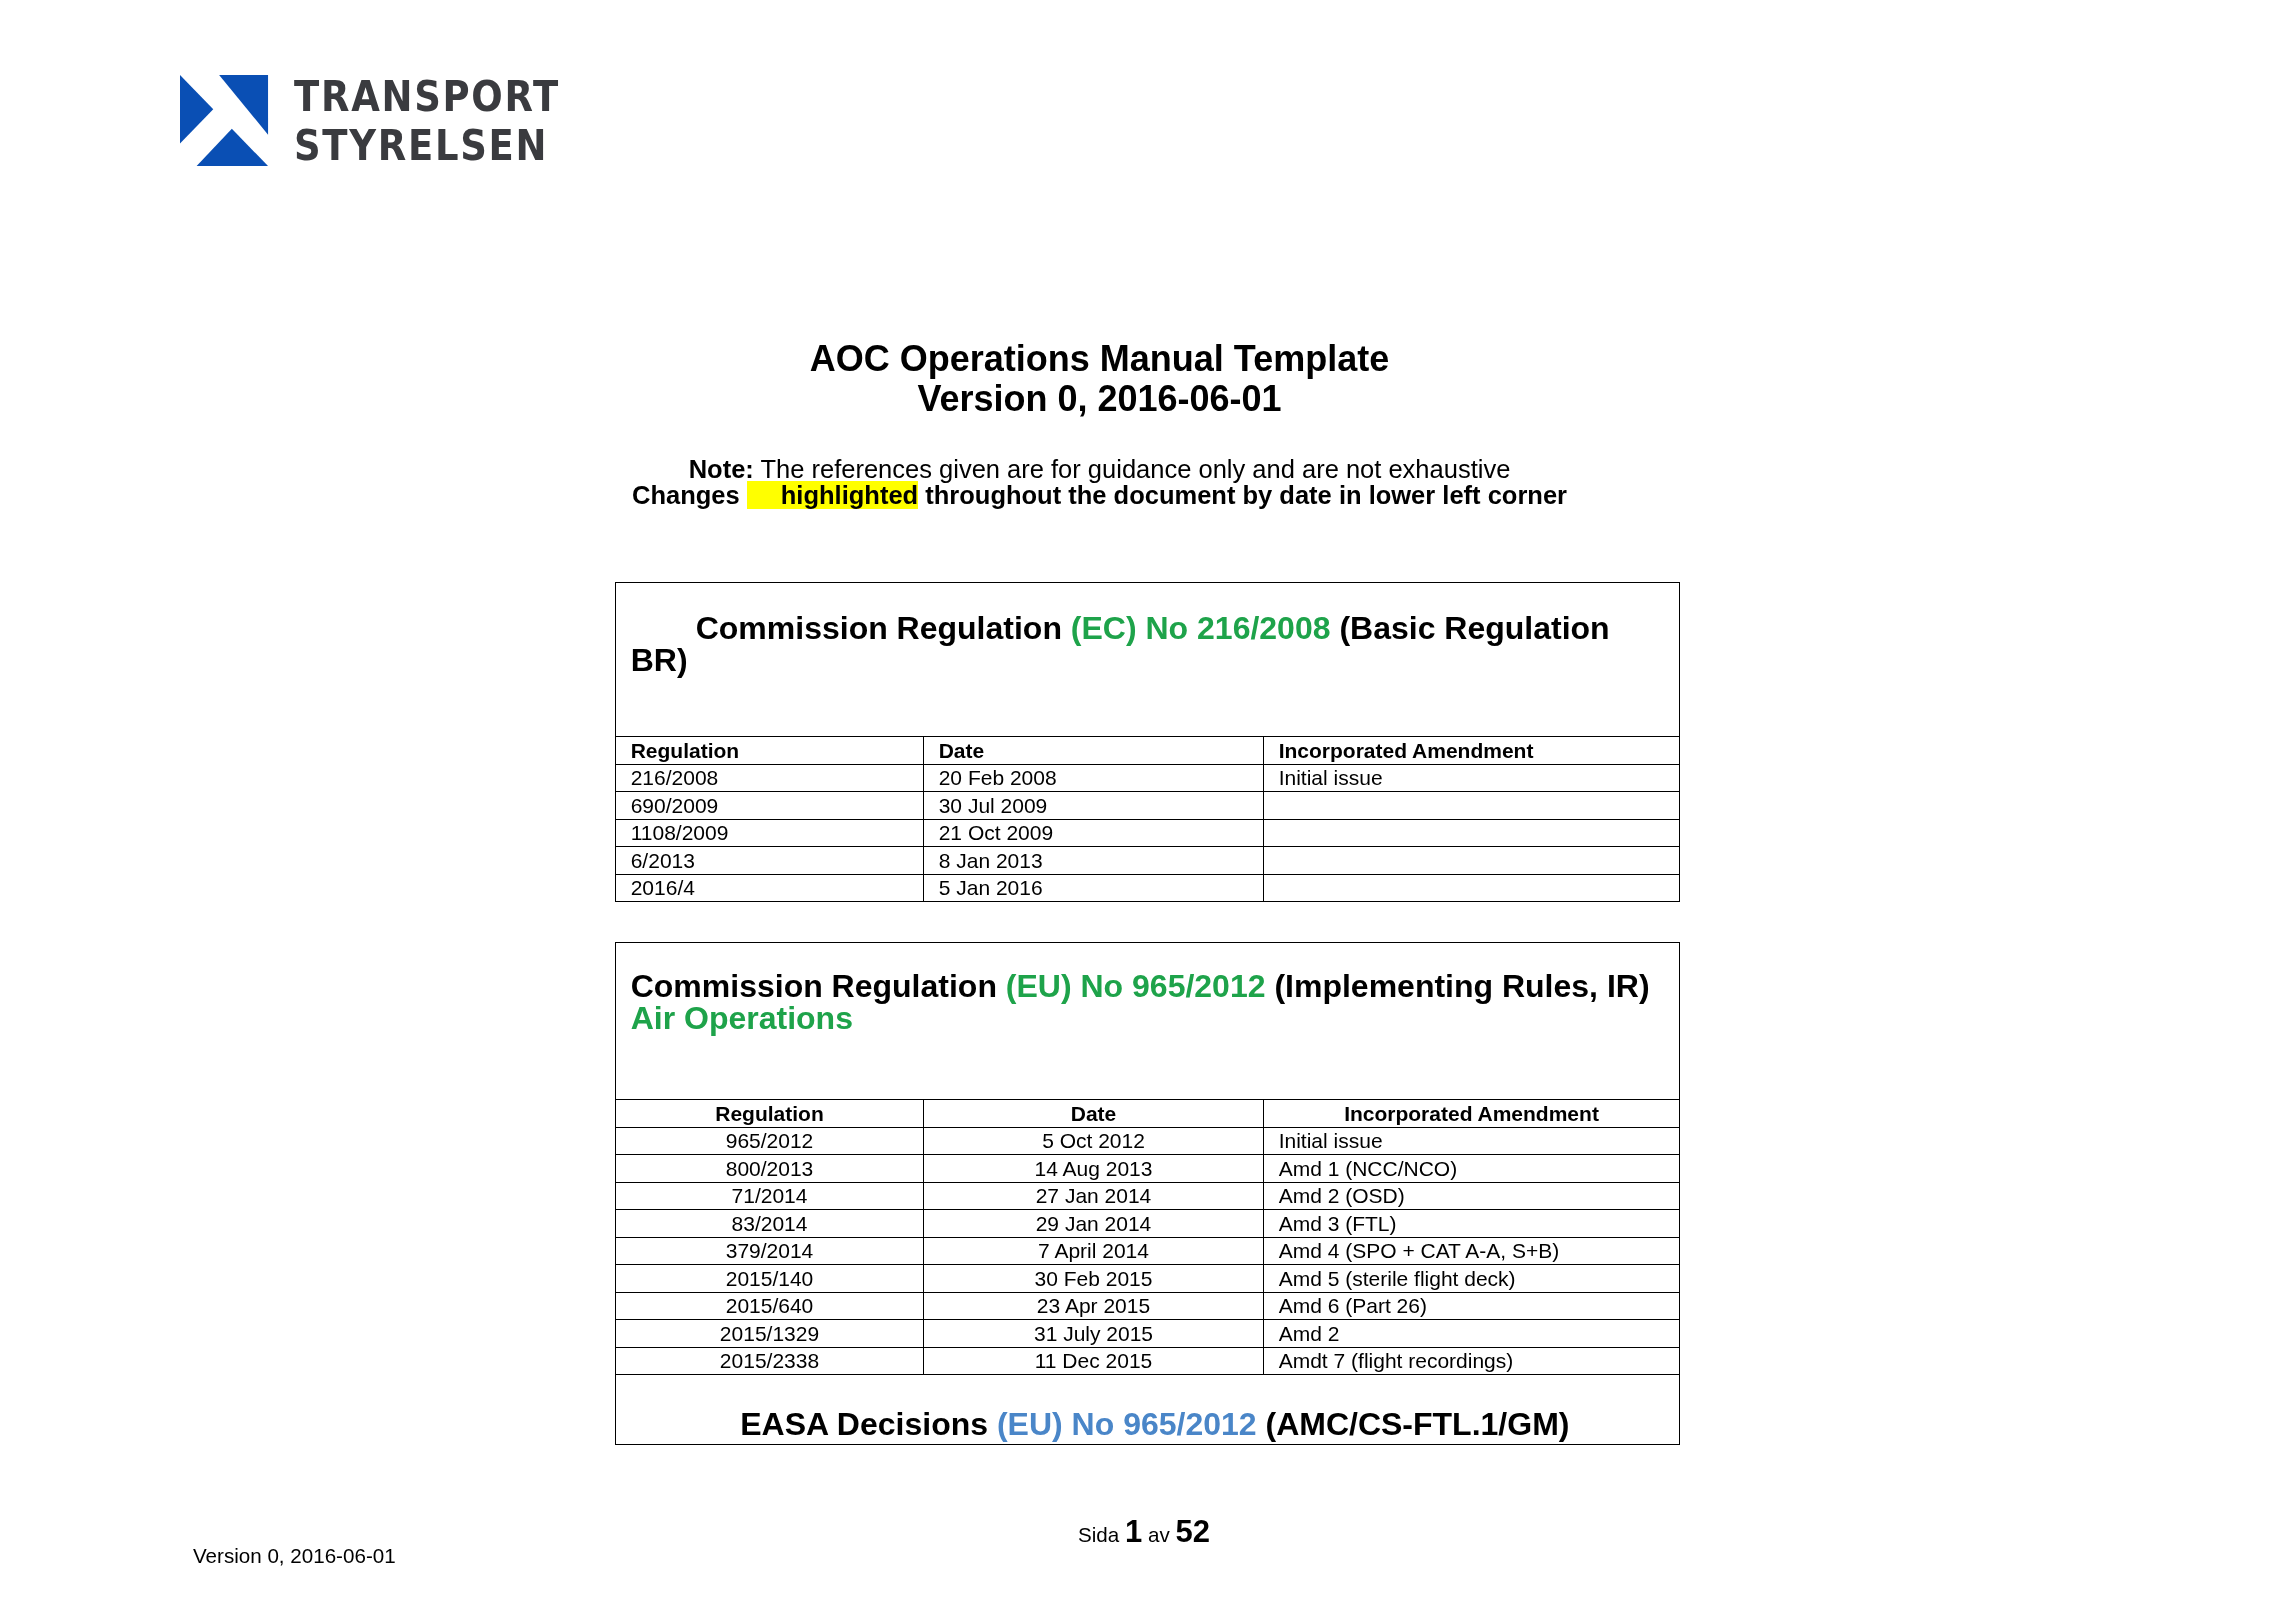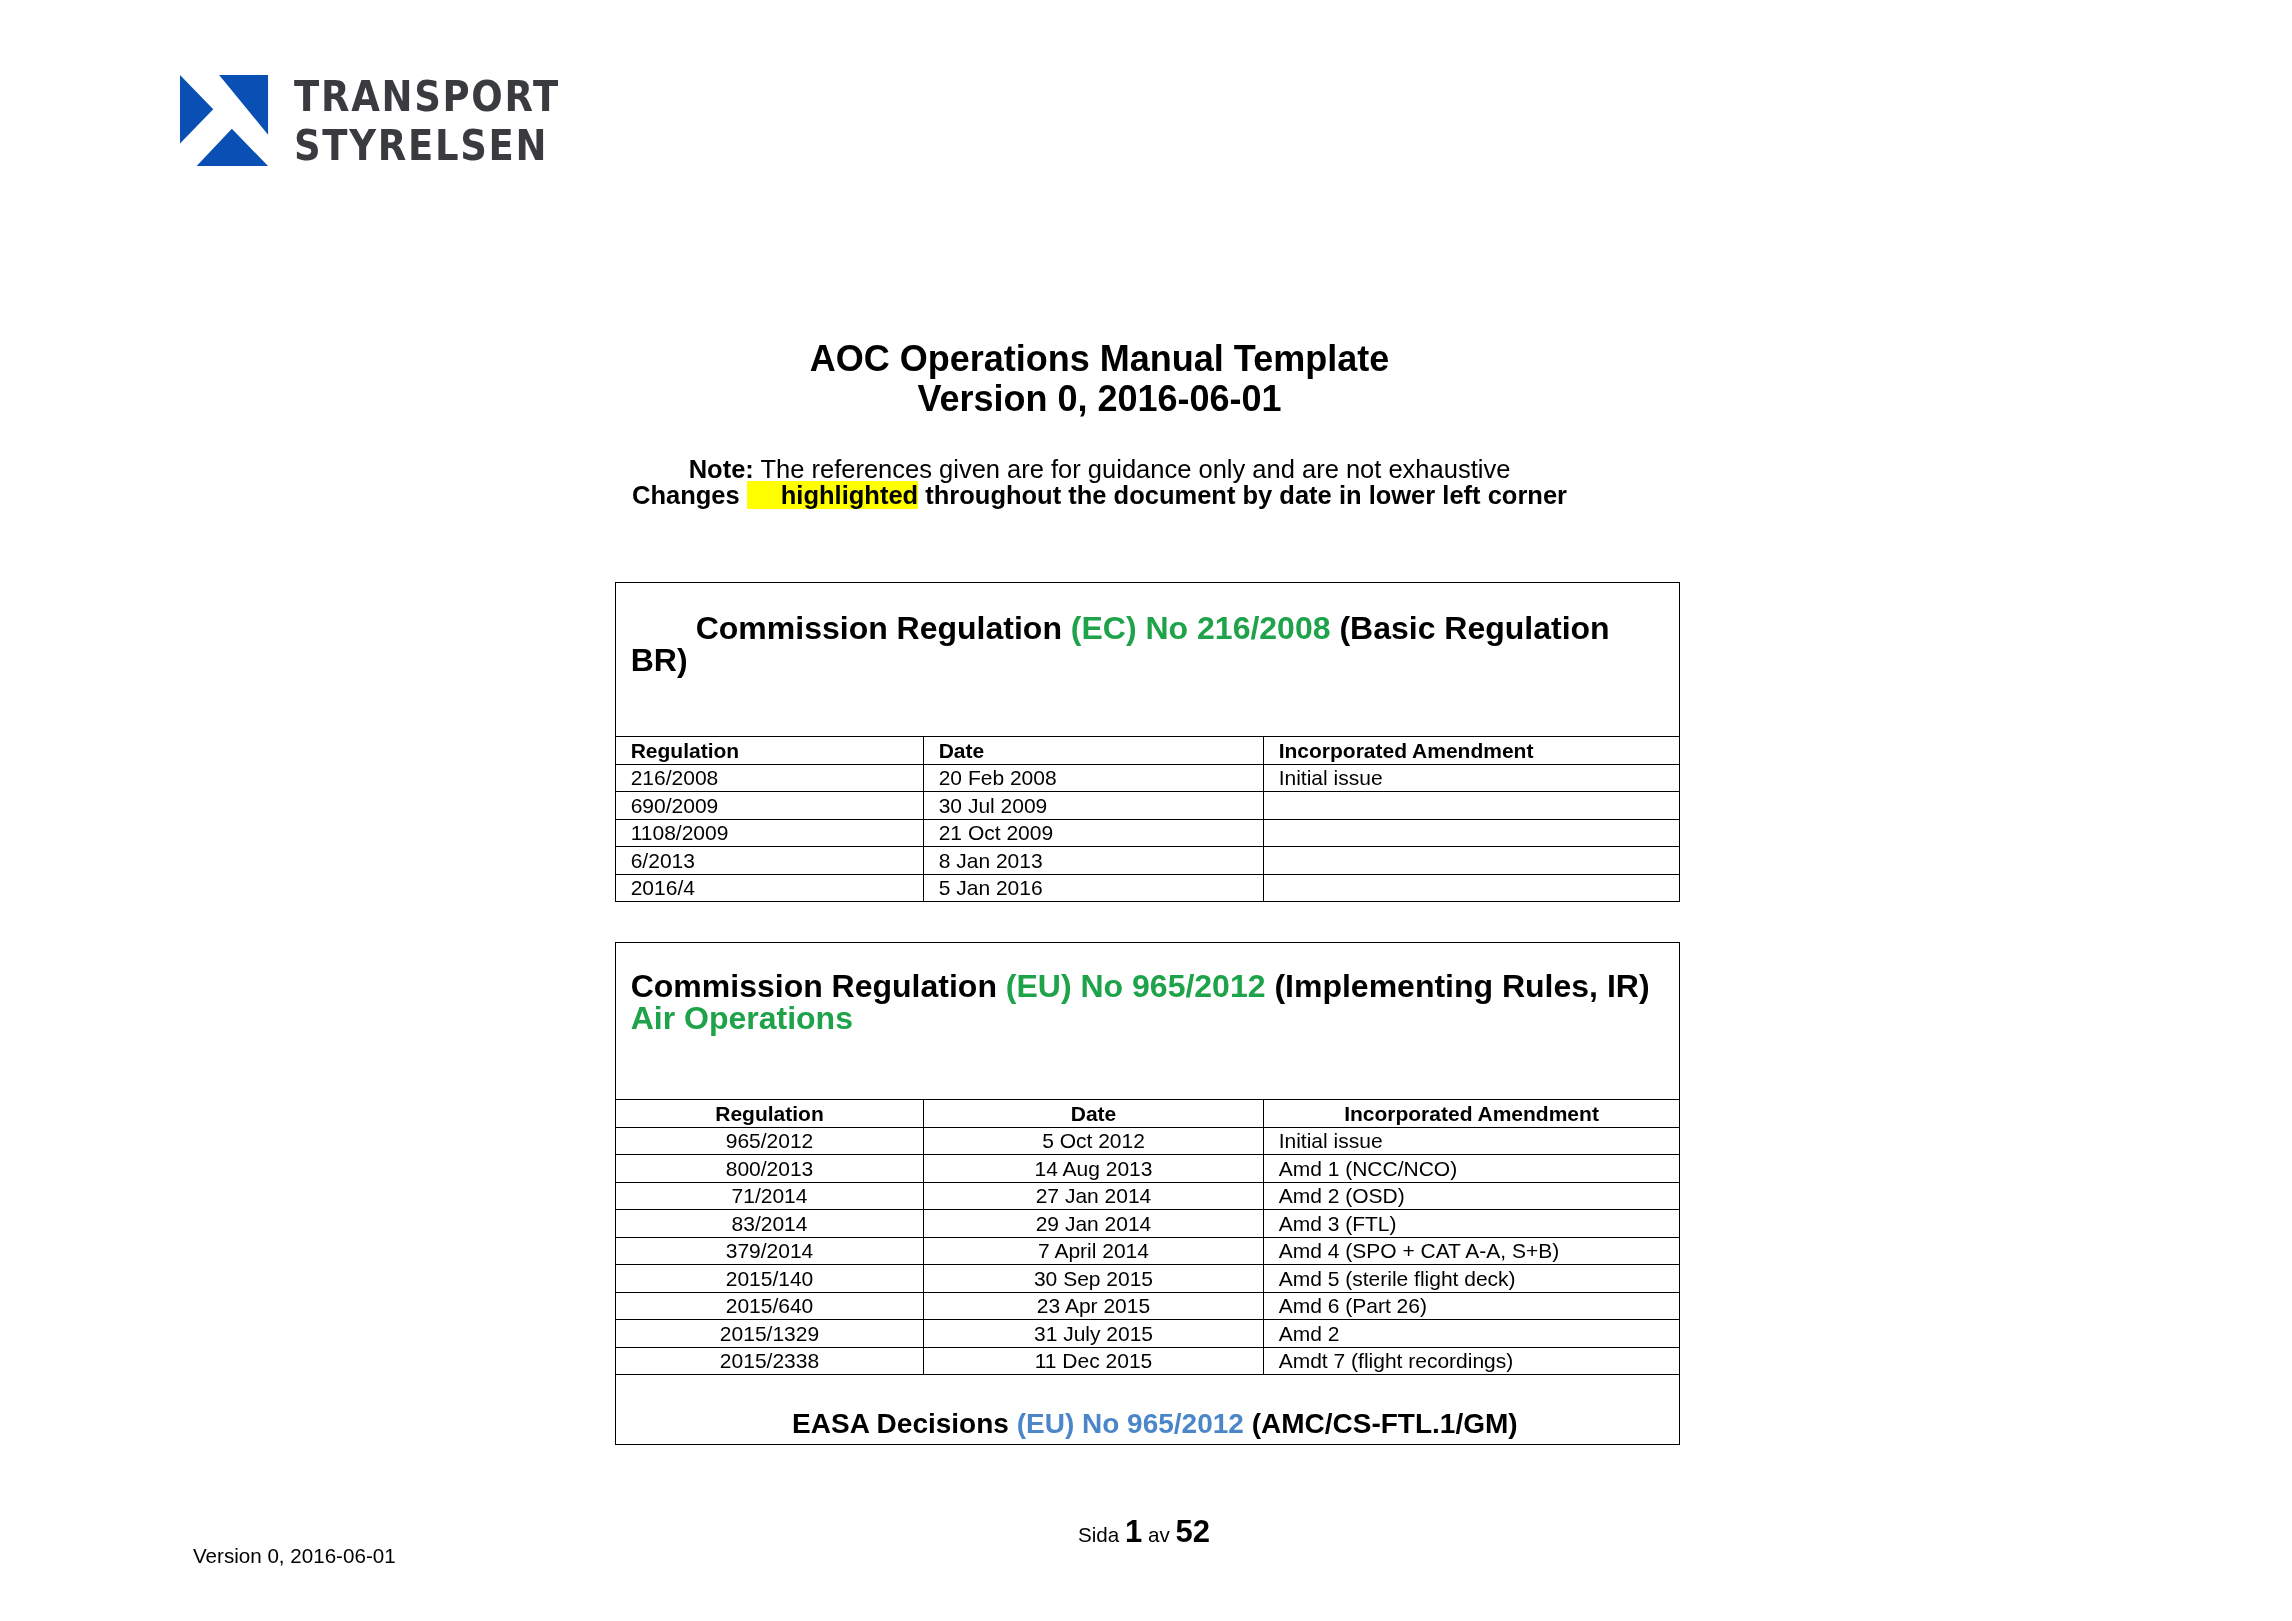--- a/index.html
+++ b/index.html
@@ -31,21 +31,21 @@
            height:26.5px; vertical-align:middle; font-weight:400; text-align:left; white-space:nowrap; overflow:hidden; }
   th { font-weight:700; }
   col.c1 { width:308px; } col.c2 { width:340px; } col.c3 { width:416px; }
   .title-cell { font-size:32px; line-height:32px; font-weight:700; white-space:normal; padding:0 14.7px;margin-top:24px; }
   #t1 { top:582px; }
   #t1 .title-cell { height:124px; vertical-align:top; padding-top:29px; text-indent:65px; }
   #t2 { top:942px; }
   #t2 .title-cell { height:129px; text-align:left; vertical-align:top; padding-top:27.4px; }
   #t2 td.ctr, #t2 th.ctr { text-align:center; padding-left:0; }
   #t2 .easa-cell { height:65px; text-align:center; vertical-align:bottom; padding-bottom:3.9px;
-                   font-size:28px; line-height:32px; font-weight:700; }
+                   font-size:32px; line-height:32px; font-weight:700; }
   .green { color:#1ea34a; }
   .blue  { color:#4a86c8; }
   .subline { display:block; }
 
   
   #pager { left:1078px; top:1509px; font-size:20.6px; line-height:45px; white-space:nowrap;text-align:center; }
   #pager .big { font-size:31px; font-weight:700; }
   #footer-version { left:193px; top:1544px; font-size:20.6px; line-height:23.5px; }
 </style>
 </head>
@@ -145,21 +145,21 @@
         <td class="ctr">29 Jan 2014</td>
         <td>Amd 3 (FTL)</td>
       </tr>
   <tr>
         <td class="ctr">379/2014</td>
         <td class="ctr">7 April 2014</td>
         <td>Amd 4 (SPO + CAT A-A, S+B)</td>
       </tr>
   <tr>
         <td class="ctr">2015/140</td>
-        <td class="ctr">30 Sep 2015</td>
+        <td class="ctr">30 Feb 2015</td>
         <td>Amd 5 (sterile flight deck)</td>
       </tr>
   <tr>
         <td class="ctr">2015/640</td>
         <td class="ctr">23 Apr 2015</td>
         <td>Amd 6 (Part 26)</td>
       </tr>
   <tr>
         <td class="ctr">2015/1329</td>
         <td class="ctr">31 July 2015</td>

